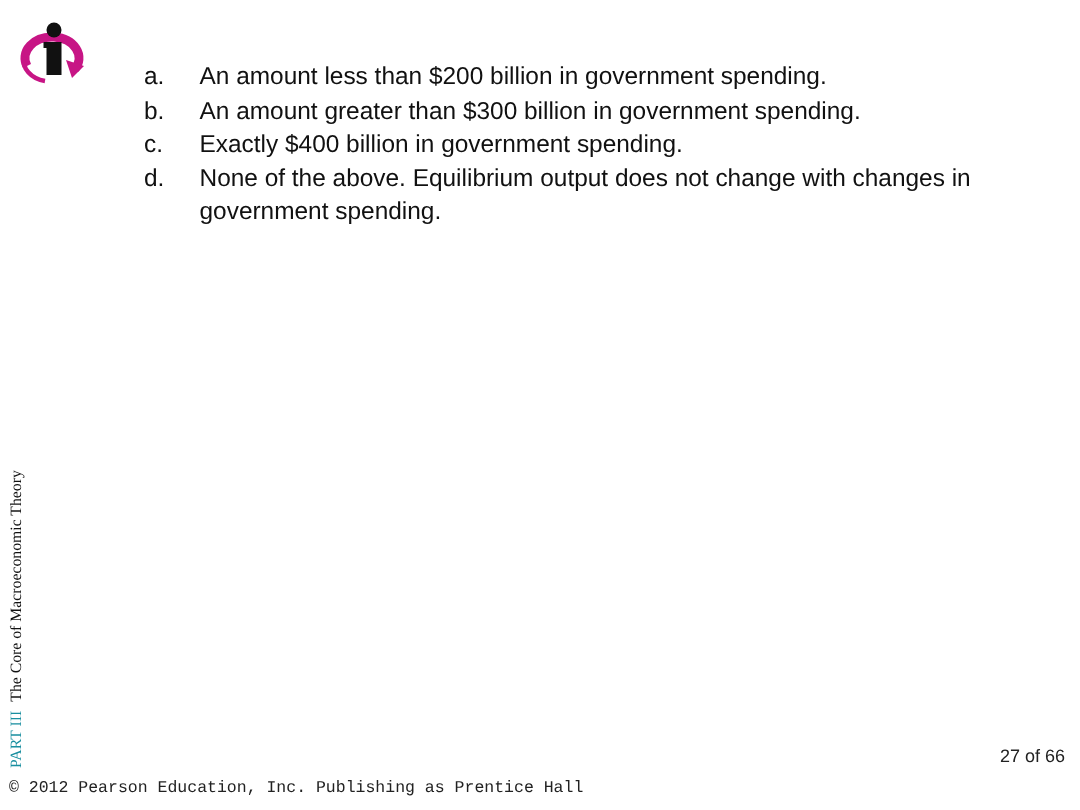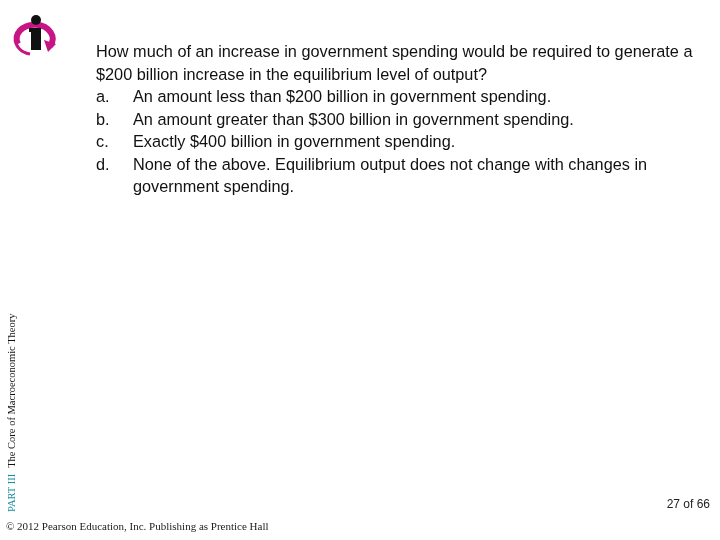--- a/index.html
+++ b/index.html
@@ -6,38 +6,37 @@
   body { width:720px; height:540px; background:#ffffff; position:relative; overflow:hidden; font-family:"Liberation Sans", sans-serif; }
   .logo { position:absolute; left:10px; top:14px; width:50px; height:44px; }
   .question { position:absolute; left:96px; top:40px; width:600px; font-size:16.3px; line-height:22.5px; color:#111; }
   .q-text { margin:0; }
   .answers { margin:0; padding:0; list-style:none; }
   .answer { display:flex; }
   .answer .letter { width:37px; flex:none; }
   .answer .body { flex:1; }
   .sidebar { position:absolute; left:6px; top:512px; transform-origin:0 0; transform:rotate(-90deg); white-space:nowrap; font-family:"Liberation Serif", serif; font-size:10.5px; color:#111; }
   .sidebar .part { color:#1a8fa0; margin-right:6px; }
-  .footer-left { position:absolute; left:6px; top:520px; font-family:Liberation Serif, serif; font-size:11px; color:#222; }
+  .footer-left { position:absolute; left:6px; top:520px; font-family:Liberation Mono, monospace; font-size:11px; color:#222; }
   .footer-right { position:absolute; right:10px; top:497px; font-size:12px; color:#222; }
 </style>
 </head>
 <body>
 
 <div class="logo">
   <svg width="50" height="44" viewBox="0 0 50 44">
     <path d="M8 30 A18 14 0 1 1 40 32" fill="none" stroke="#c71585" stroke-width="6"></path>
     <polygon points="34,26 46,30 38,38" fill="#c71585"></polygon>
     <path d="M6 24 A18 14 0 0 0 20 40" fill="none" stroke="#c71585" stroke-width="3"></path>
     <circle cx="26" cy="6" r="5" fill="#111"></circle>
     <path d="M19 14 L31 14 L31 36 L21 36 L21 18 L19 18 Z" fill="#111"></path>
   </svg>
 </div>
 
 <div class="question">
-  <p class="q-text">How much of an increase in government spending would be required to generate a $200 billion increase in the equilibrium level of output?</p>
   <ul class="answers">
     <li class="answer">
       <span class="letter">a.</span>
       <span class="body">An amount less than $200 billion in government spending.</span>
     </li>
     <li class="answer">
       <span class="letter">b.</span>
       <span class="body">An amount greater than $300 billion in government spending.</span>
     </li>
     <li class="answer">

